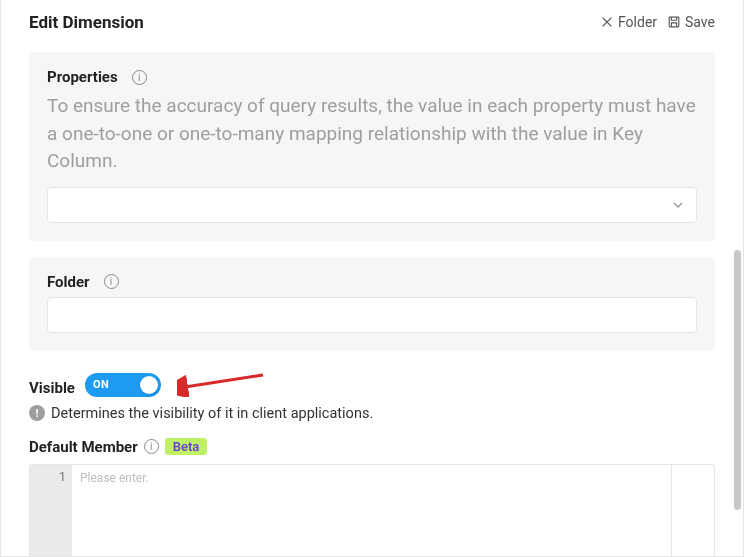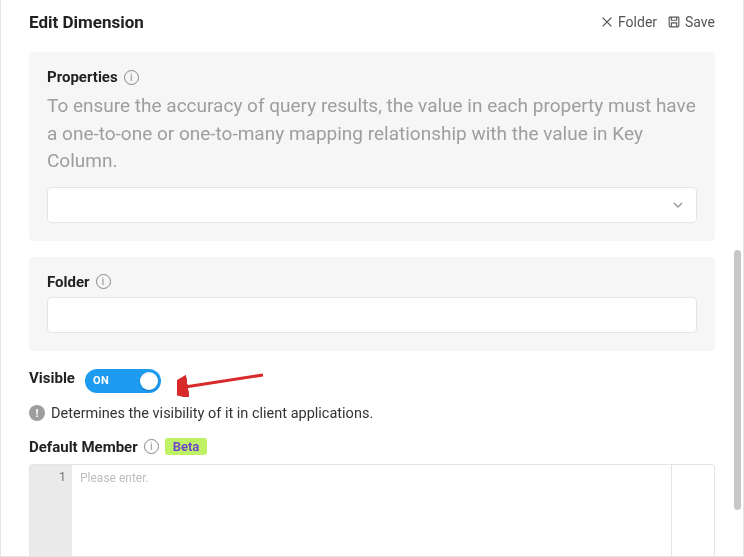--- a/index.html
+++ b/index.html
@@ -16,34 +16,34 @@
   .outer { border-left: 1px solid #e5e5e5; border-right: 1px solid #e5e5e5; border-bottom: 1px solid #e5e5e5; height:100%; position:relative; }
   .scrollbar-track { position:absolute; right:0; top:0; bottom:0; width:12px; background:#fff; }
   .scrollbar-thumb { position:absolute; right:2px; width:7px; top:250px; height:260px; background:#c7c7c7; border-radius:4px; }
   .content { padding: 12px 28px 12px 28px; height:100%; overflow:hidden;border-radius:18px; }
   .header { display:flex; align-items:center; justify-content:space-between; margin-bottom:20px; }
   .title { font-size:17px; font-weight:700; color:#222; }
   .actions { display:flex; gap:10px; align-items:center; color:#555; }
   .action-btn { display:flex; align-items:center; gap:4px; cursor:pointer; font-size:14px; color:#555; }
   .action-btn svg { width:14px; height:14px; stroke:#555; }
   .panel { background:#f6f6f6; border-radius:4px; padding:16px 18px 18px; margin-bottom:16px; }
-  .panel h3 { font-size:15px; font-weight:700; color:#222; display:flex; align-items:center; gap:6px; margin-bottom:6px;}
+  .panel h3 { font-size:15px; font-weight:700; color:#222; display:flex; align-items:center; gap:14px; margin-bottom:6px;}
   .panel .hint { font-size:19px; color:#9e9e9e; line-height:1.45; margin-bottom:12px;}
   .select-box { background:#fff; border:1px solid #e5e5e5; border-radius:4px; height:36px; display:flex; align-items:center; justify-content:flex-end; padding:0 12px; }
   .chevron { color:#aaa; font-size:12px;}
   .text-box { background:#fff; border:1px solid #e5e5e5; border-radius:4px; height:36px; width:100%; padding:0 12px; outline:none; font-size:14px;}
   .info-icon-outline {
     display:inline-flex; width:15px; height:15px; border:1px solid #888; border-radius:50%;
     align-items:center; justify-content:center; font-size:10px; color:#888; font-style:normal; font-weight:400;
   }
   .info-icon-solid {
     display:inline-flex; width:16px; height:16px; background:#9e9e9e; color:#fff; border-radius:50%;
     align-items:center; justify-content:center; font-size:11px; font-weight:700; margin-right:6px; flex:0 0 auto;
   }
-  .row-visible { display:flex; align-items:flex-start; gap:10px; margin:18px 0 8px; }
+  .row-visible { display:flex; align-items:flex-end; gap:10px; margin:18px 0 8px; }
   .row-visible .label { font-size:15px; font-weight:700; color:#222; }
   .toggle {
     width:76px; height:24px; background:#1d9bf0; border-radius:12px; position:relative;
     display:flex; align-items:center; color:#fff; font-size:11px; font-weight:700; letter-spacing:0.5px;
     padding-left:8px; cursor:pointer;
   }
   .toggle-knob { width:18px; height:18px; background:#fff; border-radius:50%; position:absolute; right:3px; top:3px; box-shadow:0 1px 2px rgba(0,0,0,0.2);}
   .arrow-annot { margin-left:6px; display:flex; align-items:center;}
   .desc-line { display:flex; align-items:center; font-size:14.5px; color:#333; margin-bottom:16px;}
   .dm-header { display:flex; align-items:center; gap:6px; margin-bottom:8px;}

